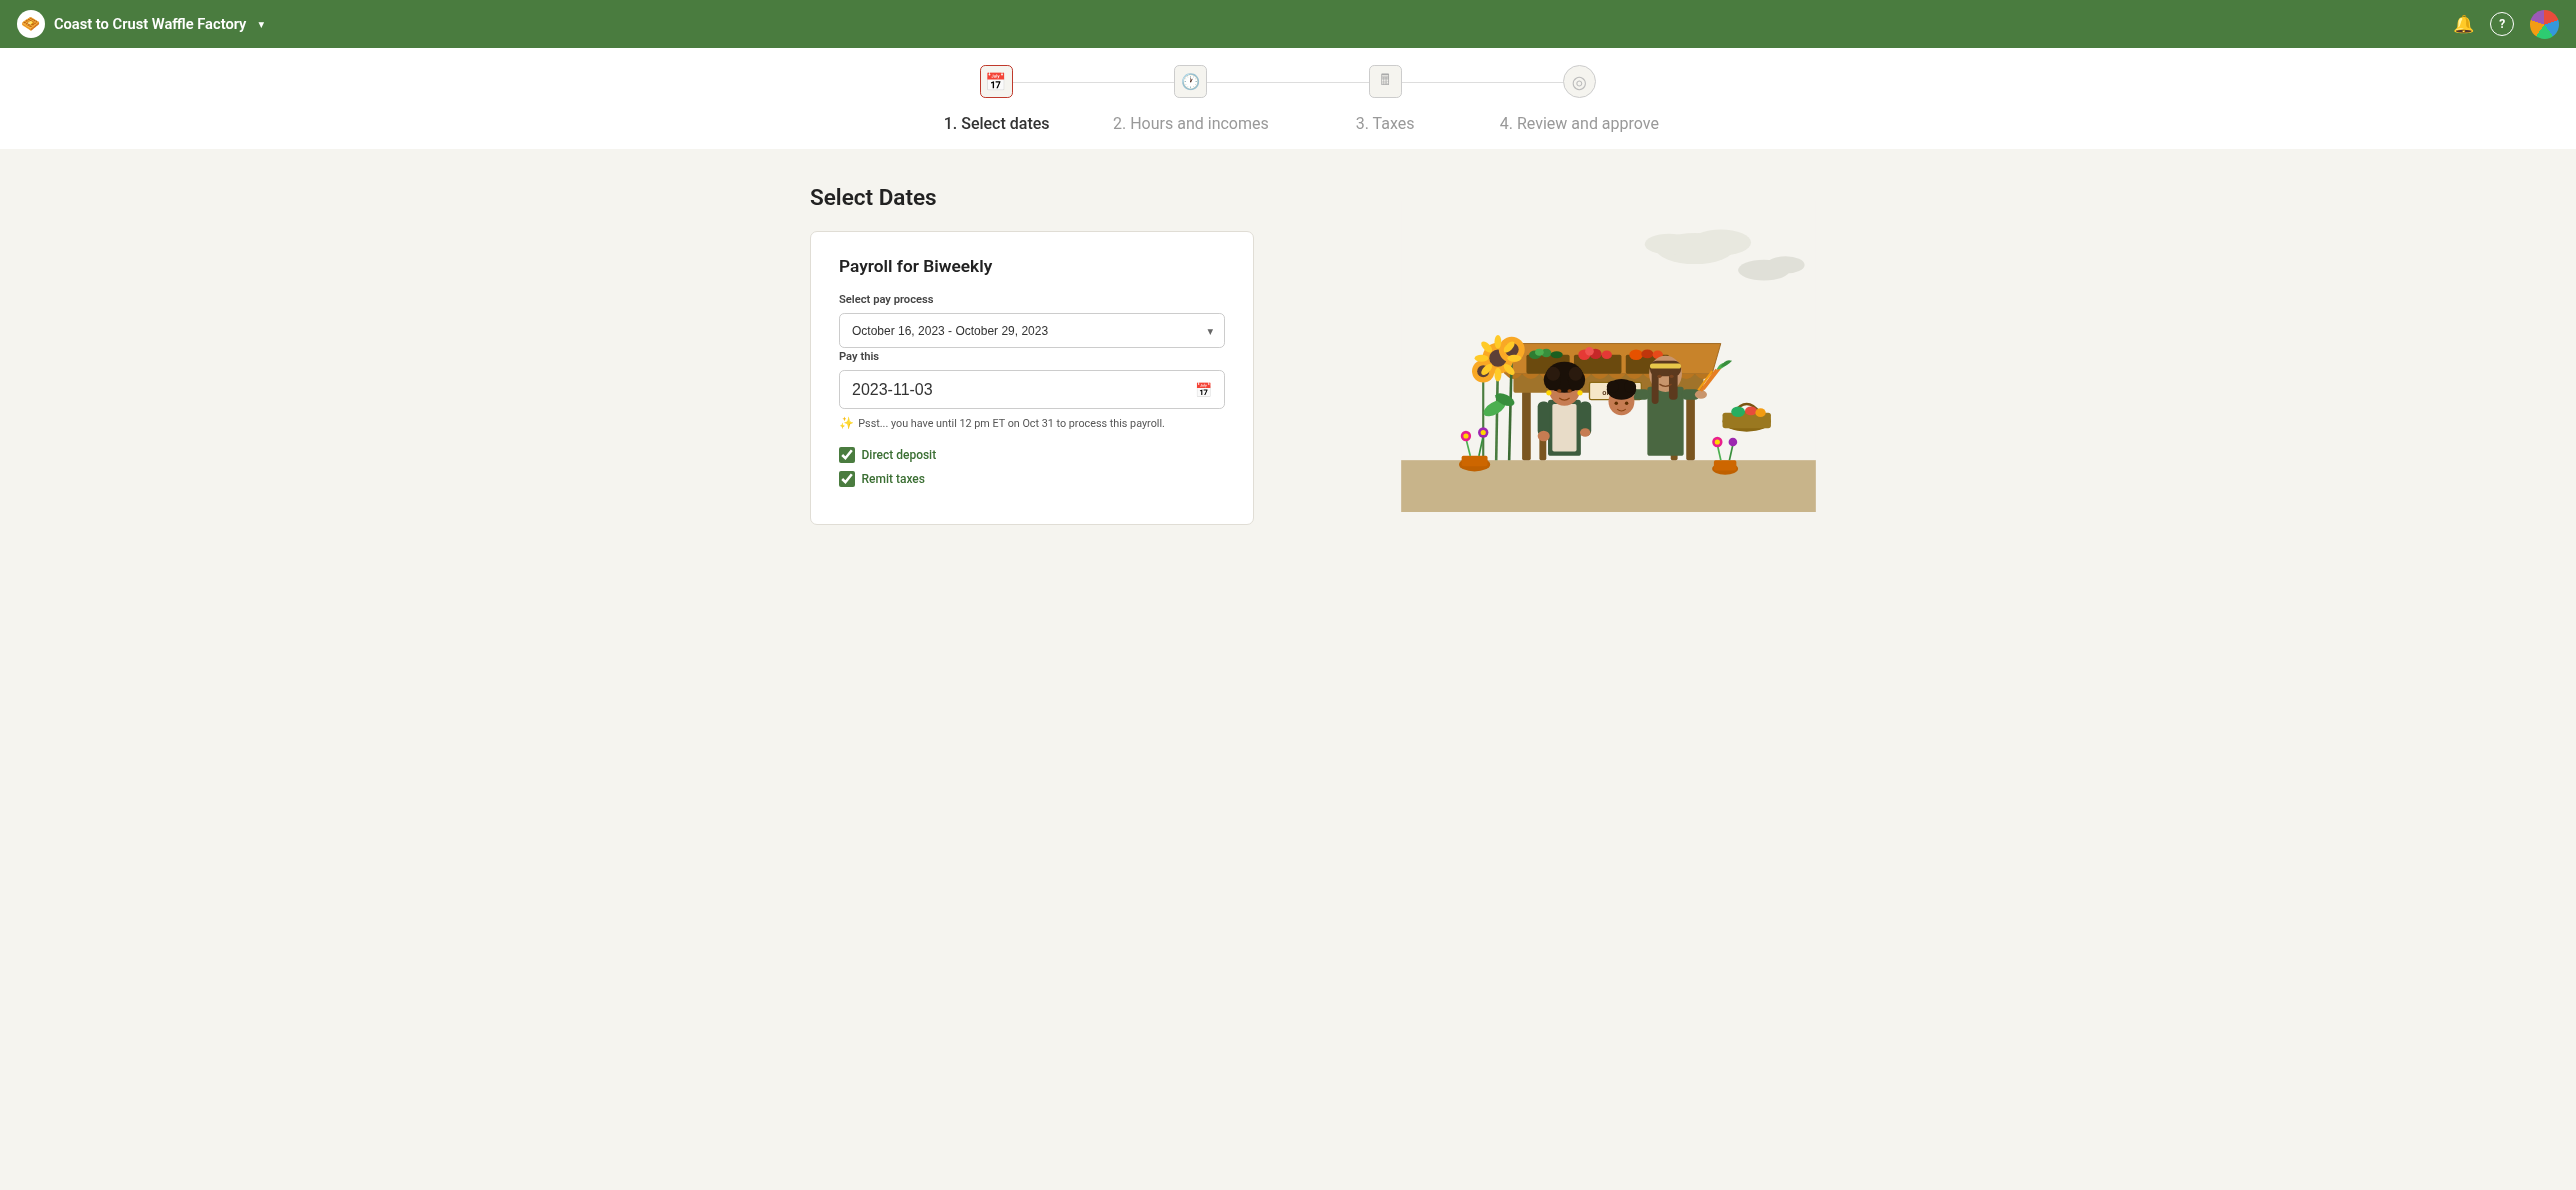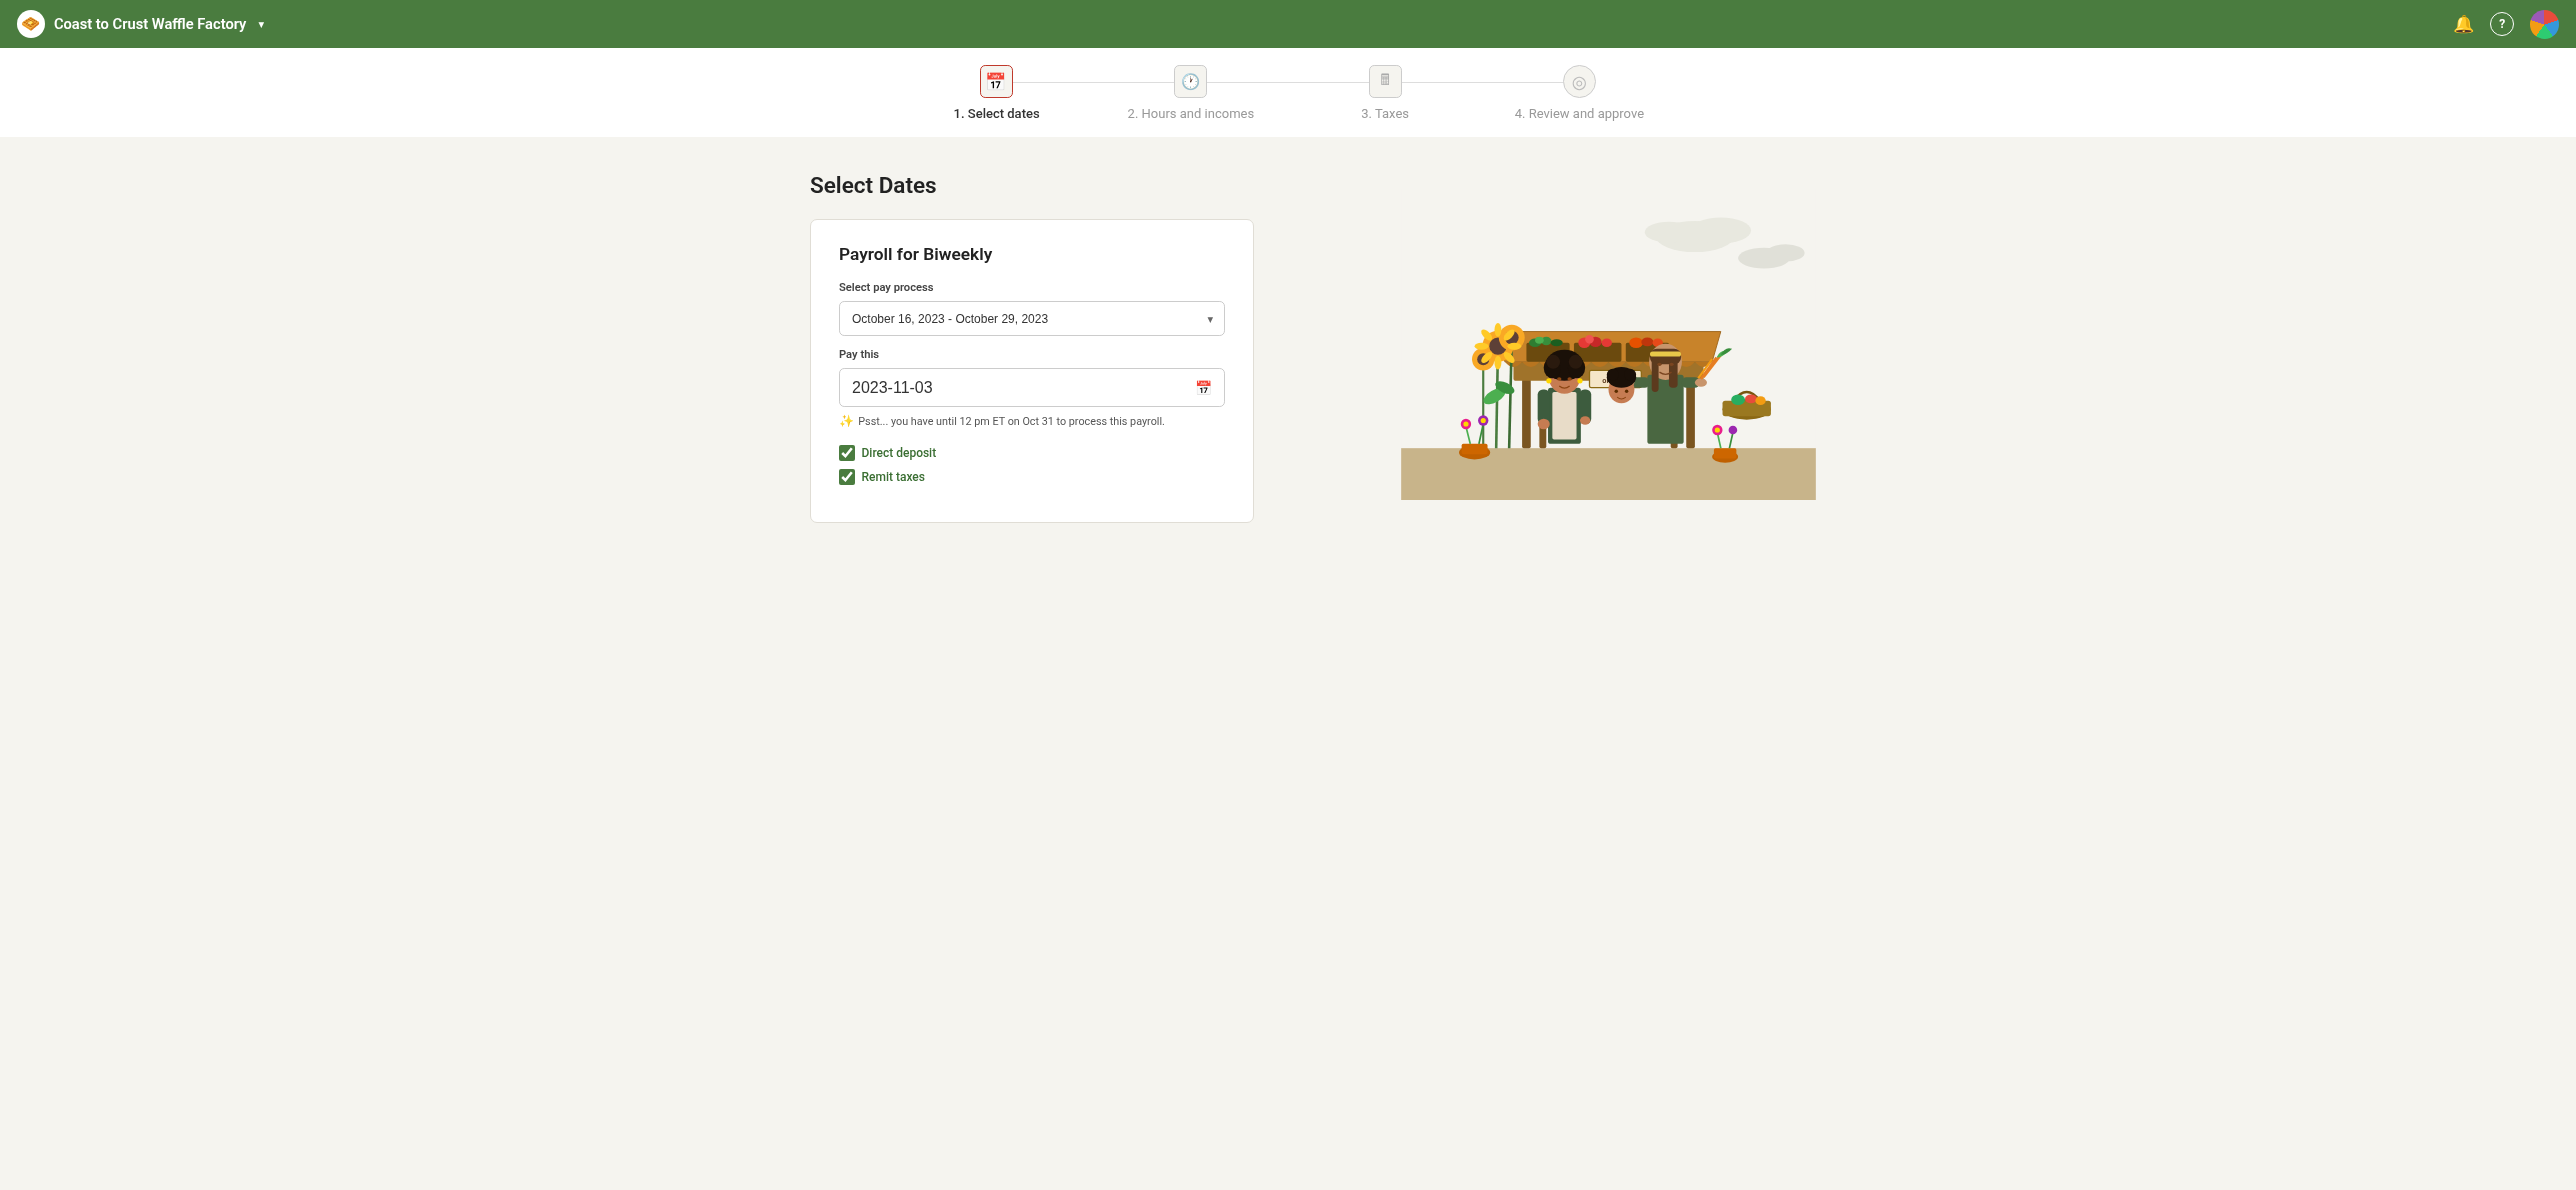--- a/index.html
+++ b/index.html
@@ -97,23 +97,23 @@
       background: #f5f4ef;
       border: 1.7px solid #c0392b;
       color: #c0392b;
     }
     .step-circle.inactive {
       background: #f5f4ef;
       border: 1.7px solid #ccc;
       color: #999;
     }
     .step-label {
-      font-size: 13px;
+      font-size: 16px;
       color: #444;
-      margin-top: 8px;
+      margin-top: 16px;
       text-align: center;
       white-space: nowrap;
     }
     .step-label.active-label {
       color: #333;
       font-weight: 500;
     }
     .step-label.inactive-label {
       color: #999;
     }
@@ -161,21 +161,21 @@
       margin-bottom: 17.3px;
     }
     .field-label {
       font-size: 11.2px;
       font-weight: 600;
       color: #444;
       margin-bottom: 7px;
     }
     .select-wrapper {
       position: relative;
-      margin-bottom: 12px;
+      margin-bottom: 2px;
       text-decoration: underline;
     }
     .select-wrapper select {
       width: 100%;
       border: 0.9px solid #ccc;
       border-radius: 5.2px;
       padding: 9.5px 35px 9.5px 12px;
       font-size: 12px;
       color: #333;
       background: #fff;

